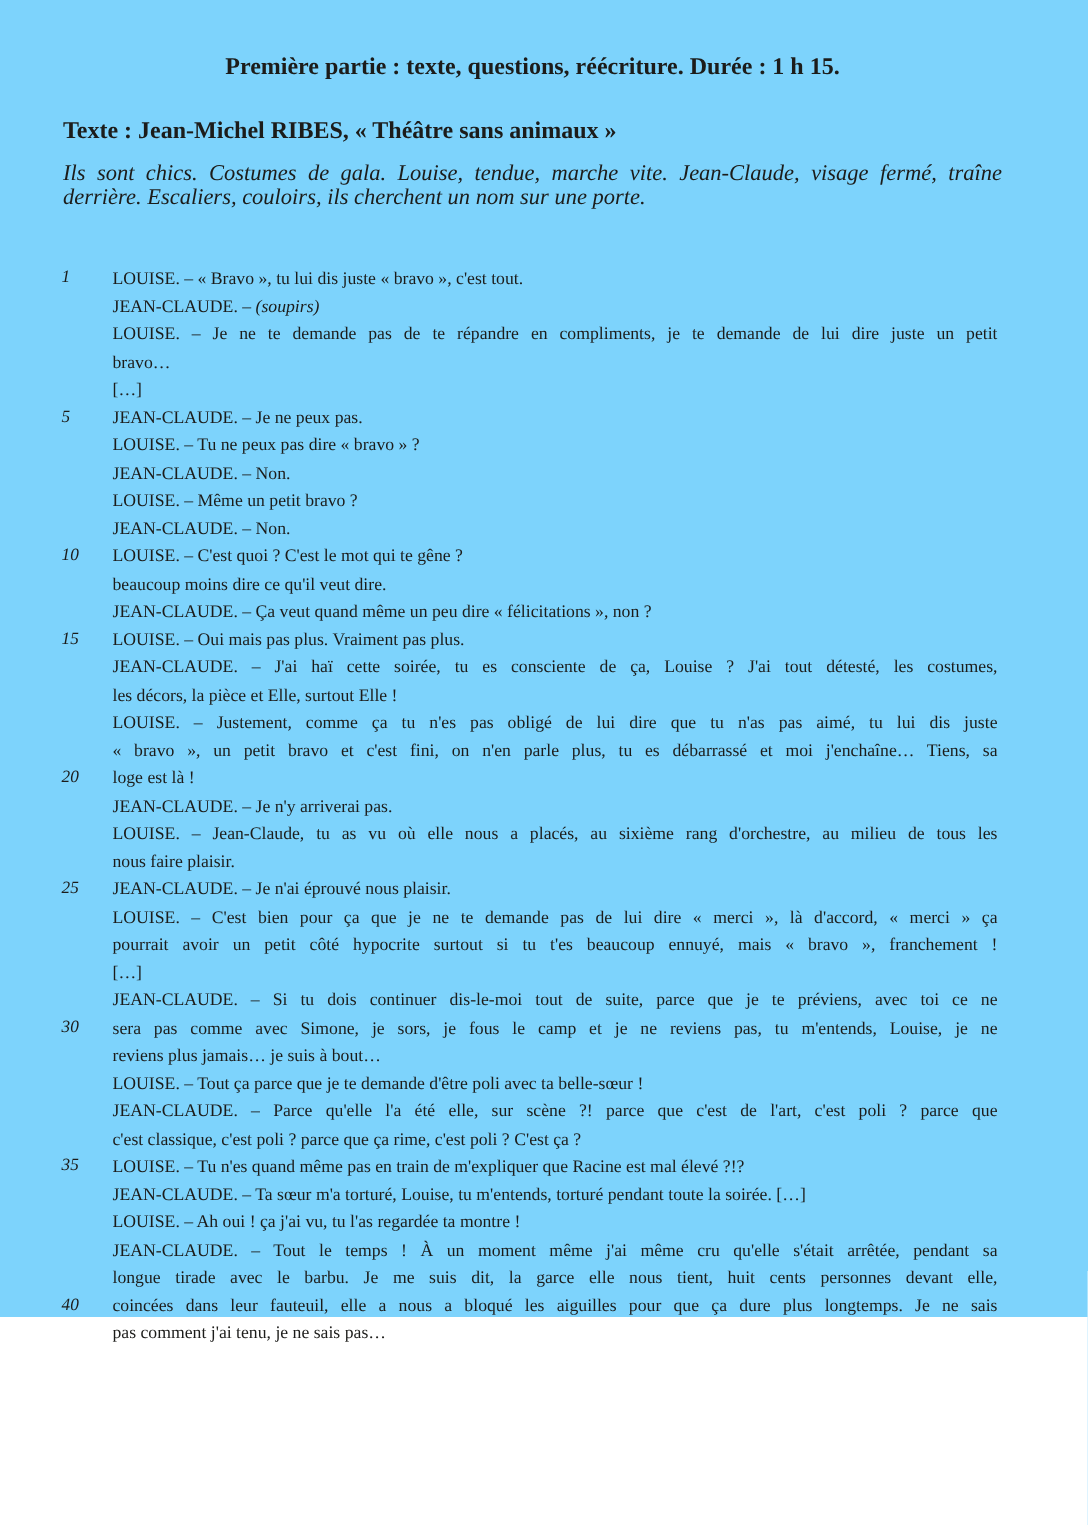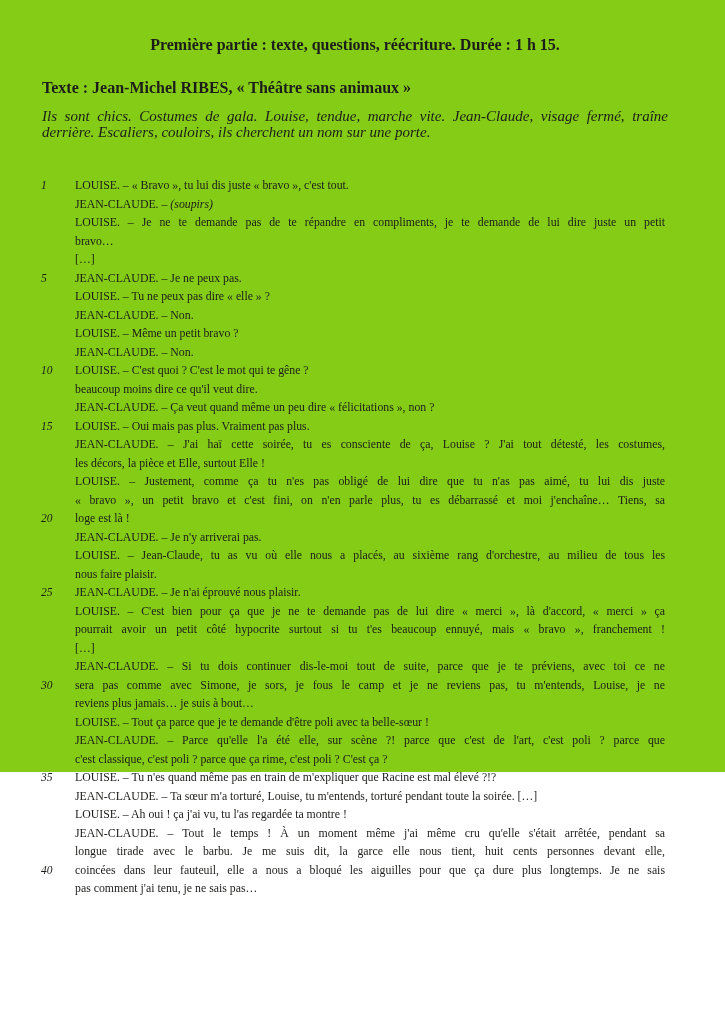--- a/index.html
+++ b/index.html
@@ -5,23 +5,23 @@
   * { margin: 0; padding: 0; box-sizing: border-box; }
   html, body { background: #ffffff; }
   body {
     width: 725px; height: 1024px;
     font-family: "Liberation Serif", "DejaVu Serif", serif;
     color: #1c1c1a;
     overflow: hidden;
   }
   .page {
     position: relative;
-    width: 725px; height: 772px;
+    width: 725px; height: 878px;
     padding: 34px 57px 0 42px;
-    background: #84cc16;
+    background: #7dd3fc;
   }
   .title {
     text-align: center;
     font-size: 16px;
     font-weight: bold;
     line-height: 22px;
     margin-bottom: 24px;
   }
   .source {
     font-size: 16px;
@@ -104,21 +104,21 @@
       <div class="line">
         <span class="lnum"></span>
         <span class="ltext">[…]</span>
       </div>
       <div class="line">
         <span class="lnum">5</span>
         <span class="ltext">JEAN-CLAUDE. – Je ne peux pas.</span>
       </div>
       <div class="line">
         <span class="lnum"></span>
-        <span class="ltext">LOUISE. – Tu ne peux pas dire « elle » ?</span>
+        <span class="ltext">LOUISE. – Tu ne peux pas dire « bravo » ?</span>
       </div>
       <div class="line">
         <span class="lnum"></span>
         <span class="ltext">JEAN-CLAUDE. – Non.</span>
       </div>
       <div class="line">
         <span class="lnum"></span>
         <span class="ltext">LOUISE. – Même un petit bravo ?</span>
       </div>
       <div class="line">

